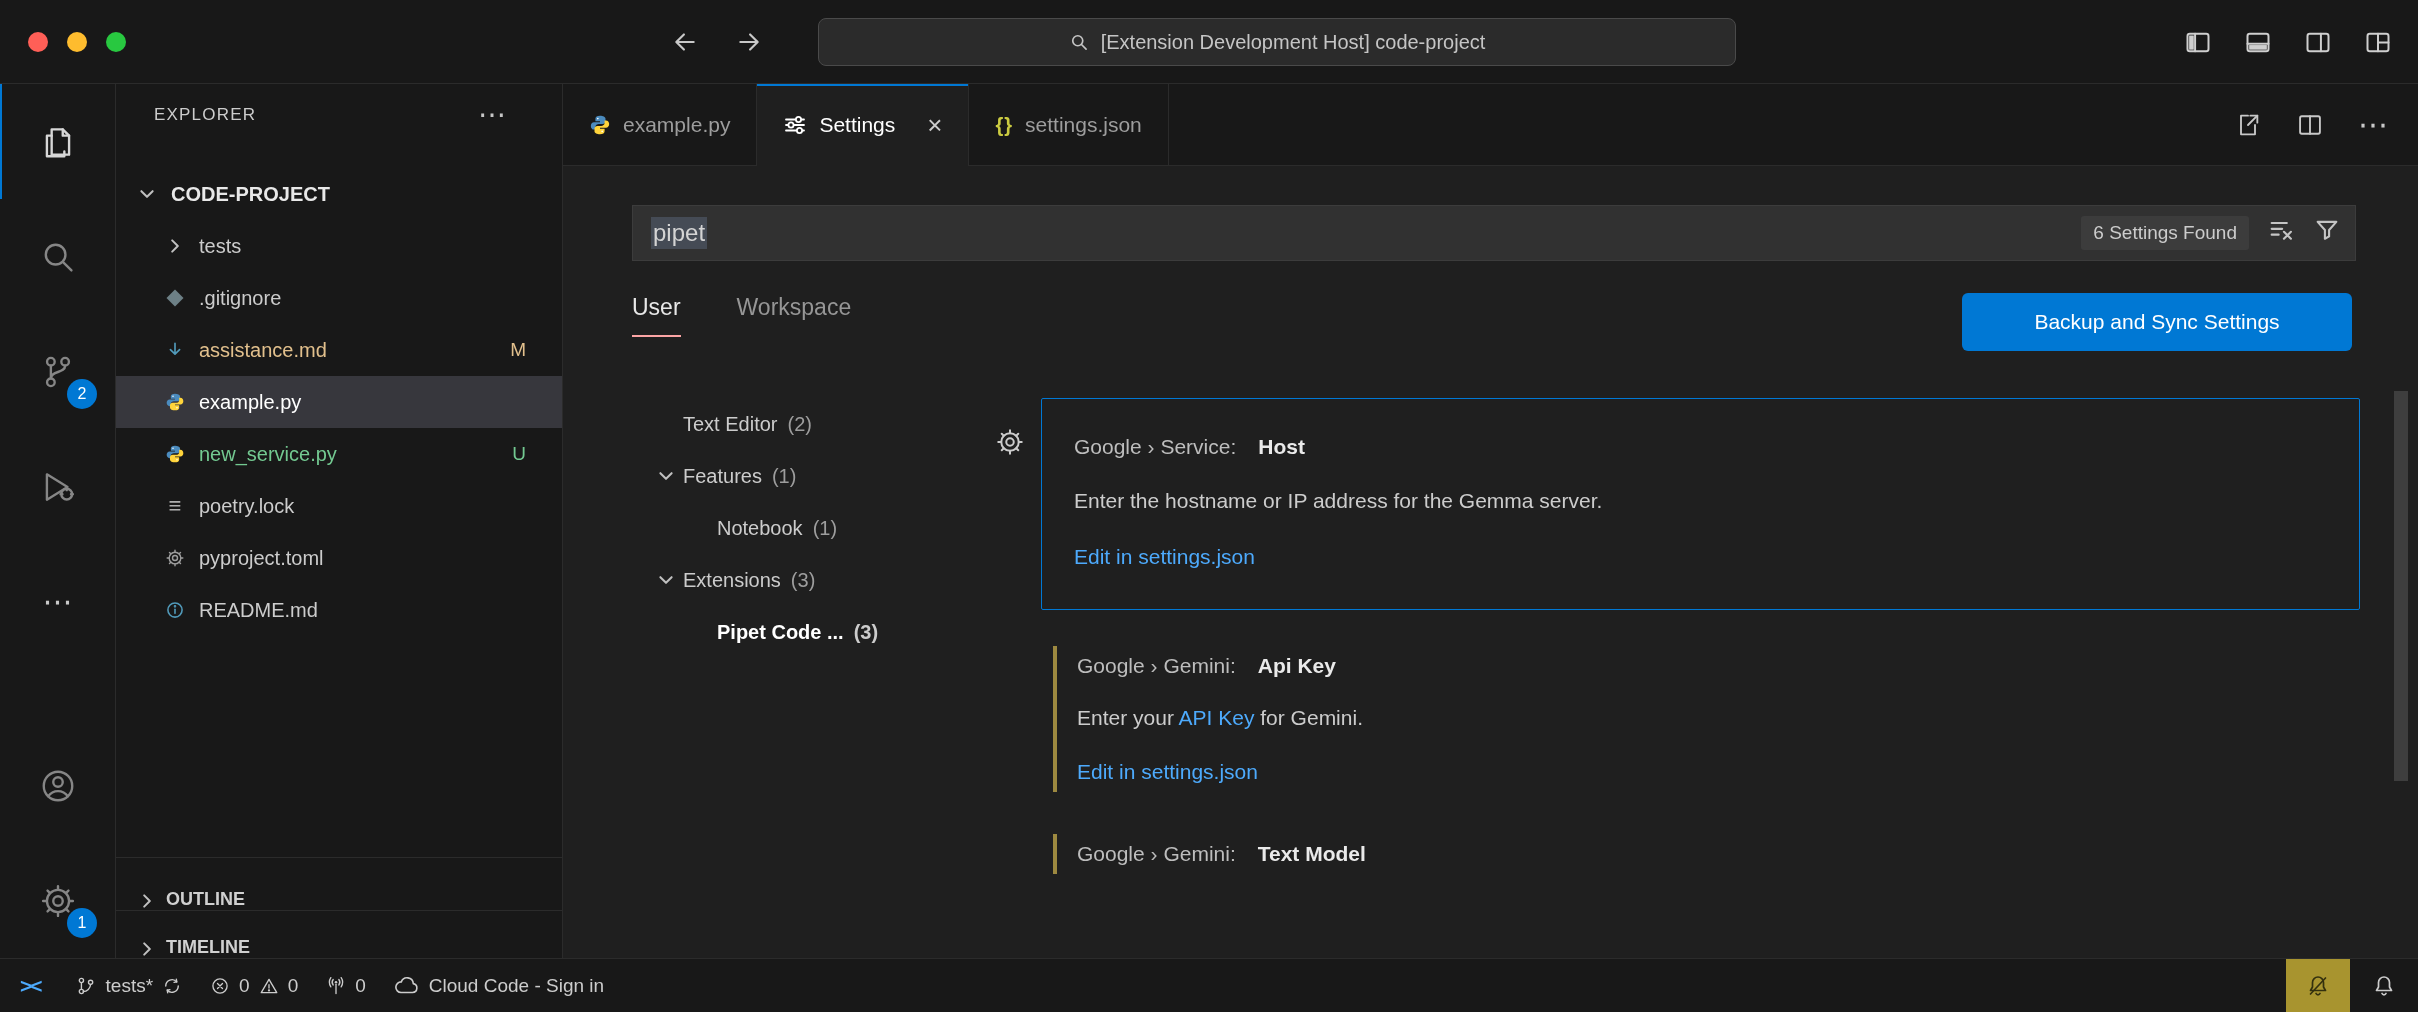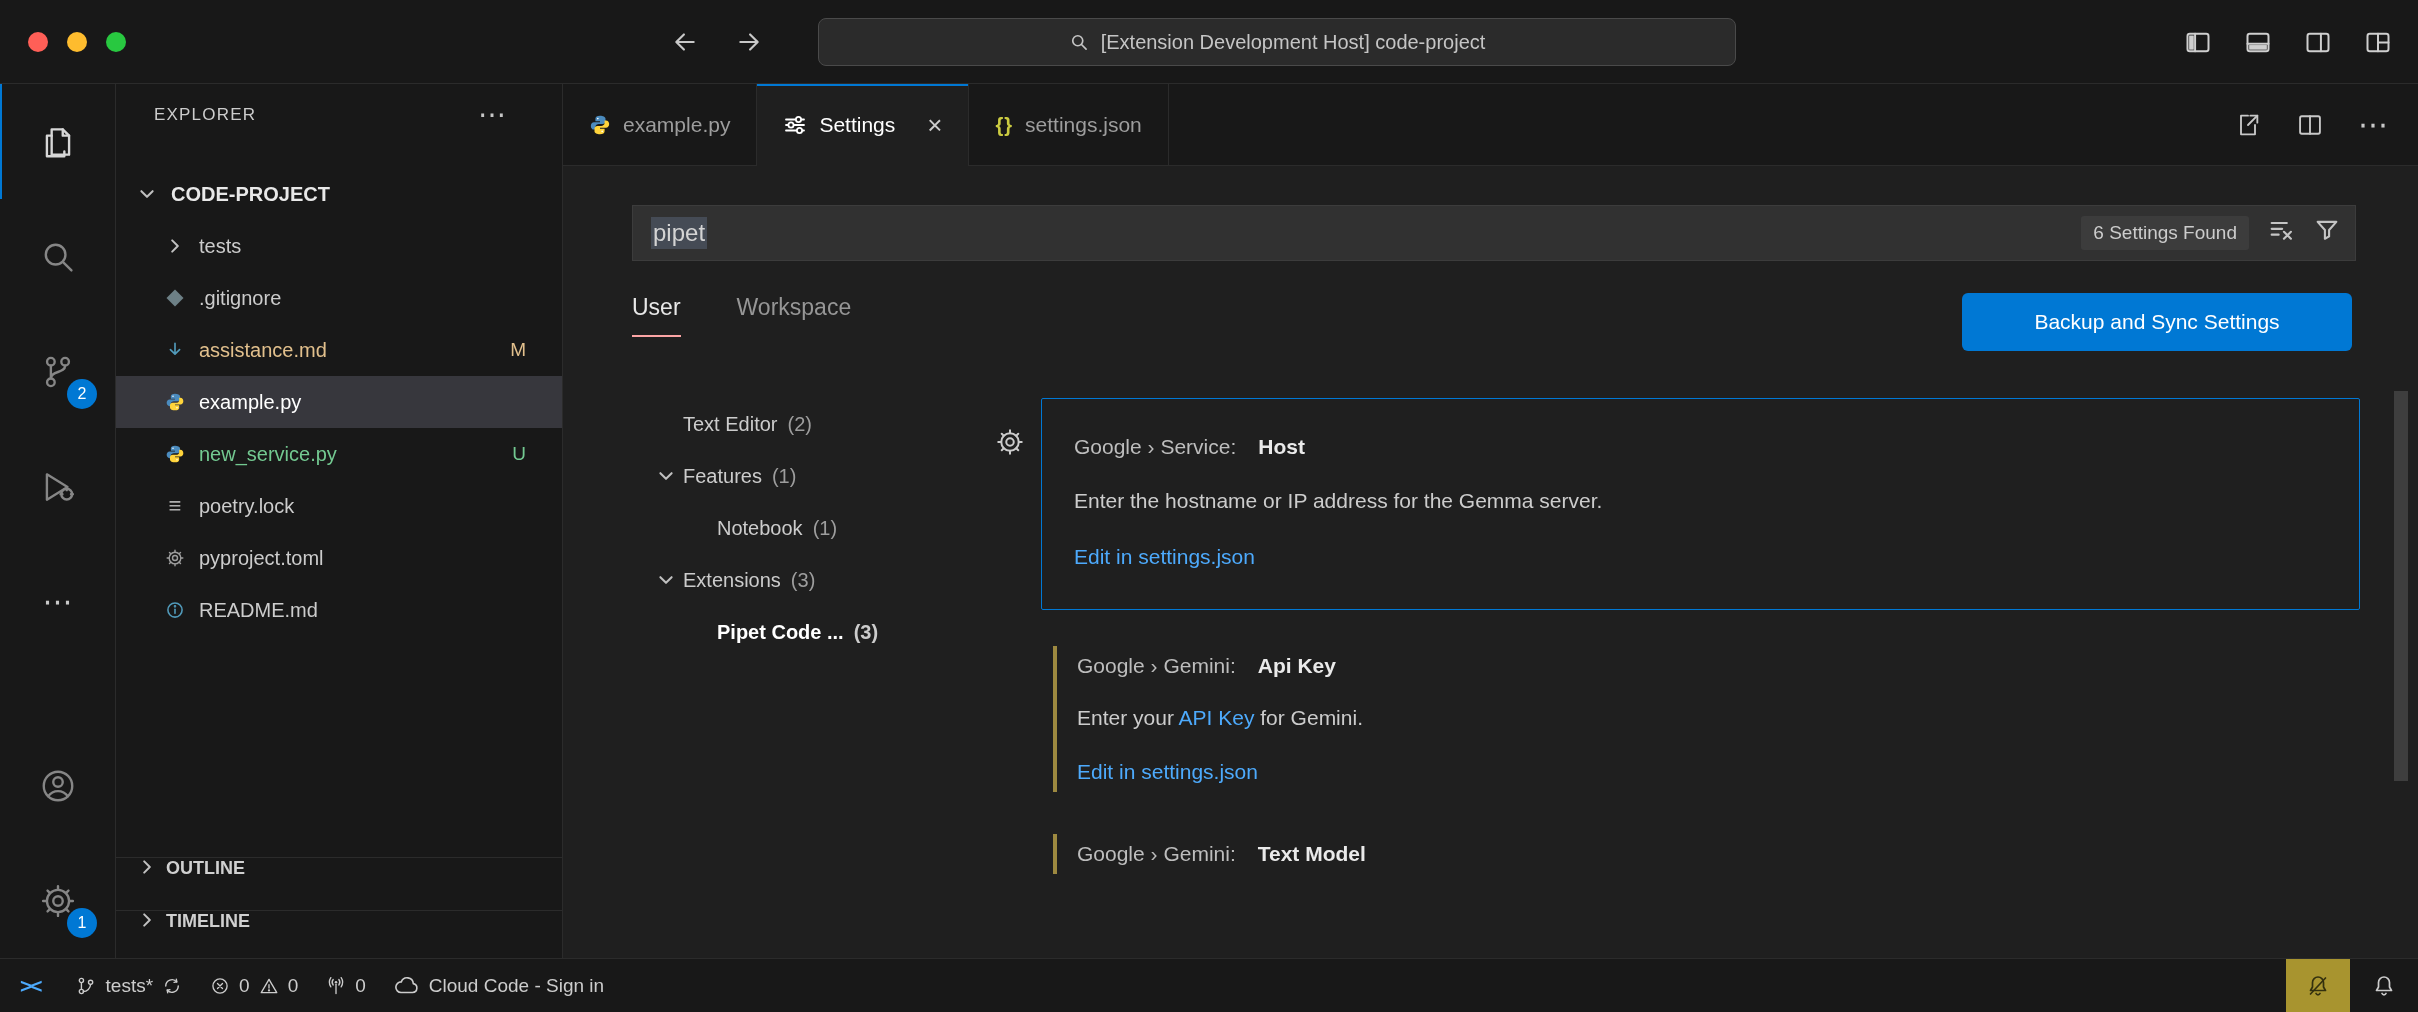--- a/index.html
+++ b/index.html
@@ -46,21 +46,21 @@
   .trow.root{font-weight:700;color:#e8e8e8}
   .trow.selected{background:#37373d;color:#ffffff}
   .gitbadge{margin-left:auto;font-size:19px}
   .c-mod{color:var(--modified-file,#e2c08d)}
   .c-untracked{color:var(--untracked-file,#73c991)}
   .chev{color:#c0c0c0}
   .chev.right{transform:rotate(-90deg)}
   .rot-sq{width:12px;height:12px;background:#6d8086;transform:rotate(45deg)}
   .lines-ic{font-size:22px;color:#b0b0b0;line-height:1}
   .sb-sections{position:absolute;left:0;right:0;bottom:0}
-  .section{display:flex;align-items:flex-start;gap:10px;padding-left:22px;font-size:18px;font-weight:700;
+  .section{display:flex;align-items:flex-end;gap:10px;padding-left:22px;font-size:18px;font-weight:700;
     color:#d0d0d0;border-top:1px solid #2b2b2b}
   .section.outline{height:53px}.section.timeline{height:48px}
 
   
   .tabbar{position:absolute;left:563px;top:84px;width:1855px;height:82px;background:#181818;display:flex}
   .tabbar-line{position:absolute;left:0;right:0;bottom:0;height:1px;background:#2b2b2b;z-index:2}
   .tab{display:flex;align-items:center;gap:12px;padding:0 26px;font-size:21px;color:#9d9d9d;
     border-right:1px solid #2b2b2b;background:#181818;position:relative;z-index:1}
   .tab.active{background:#1f1f1f;color:#ffffff;z-index:3;box-shadow:inset 0 2px 0 var(--accent,#0078d4)}
   .tab .close{margin-left:20px;font-size:26px;color:#cccccc}

